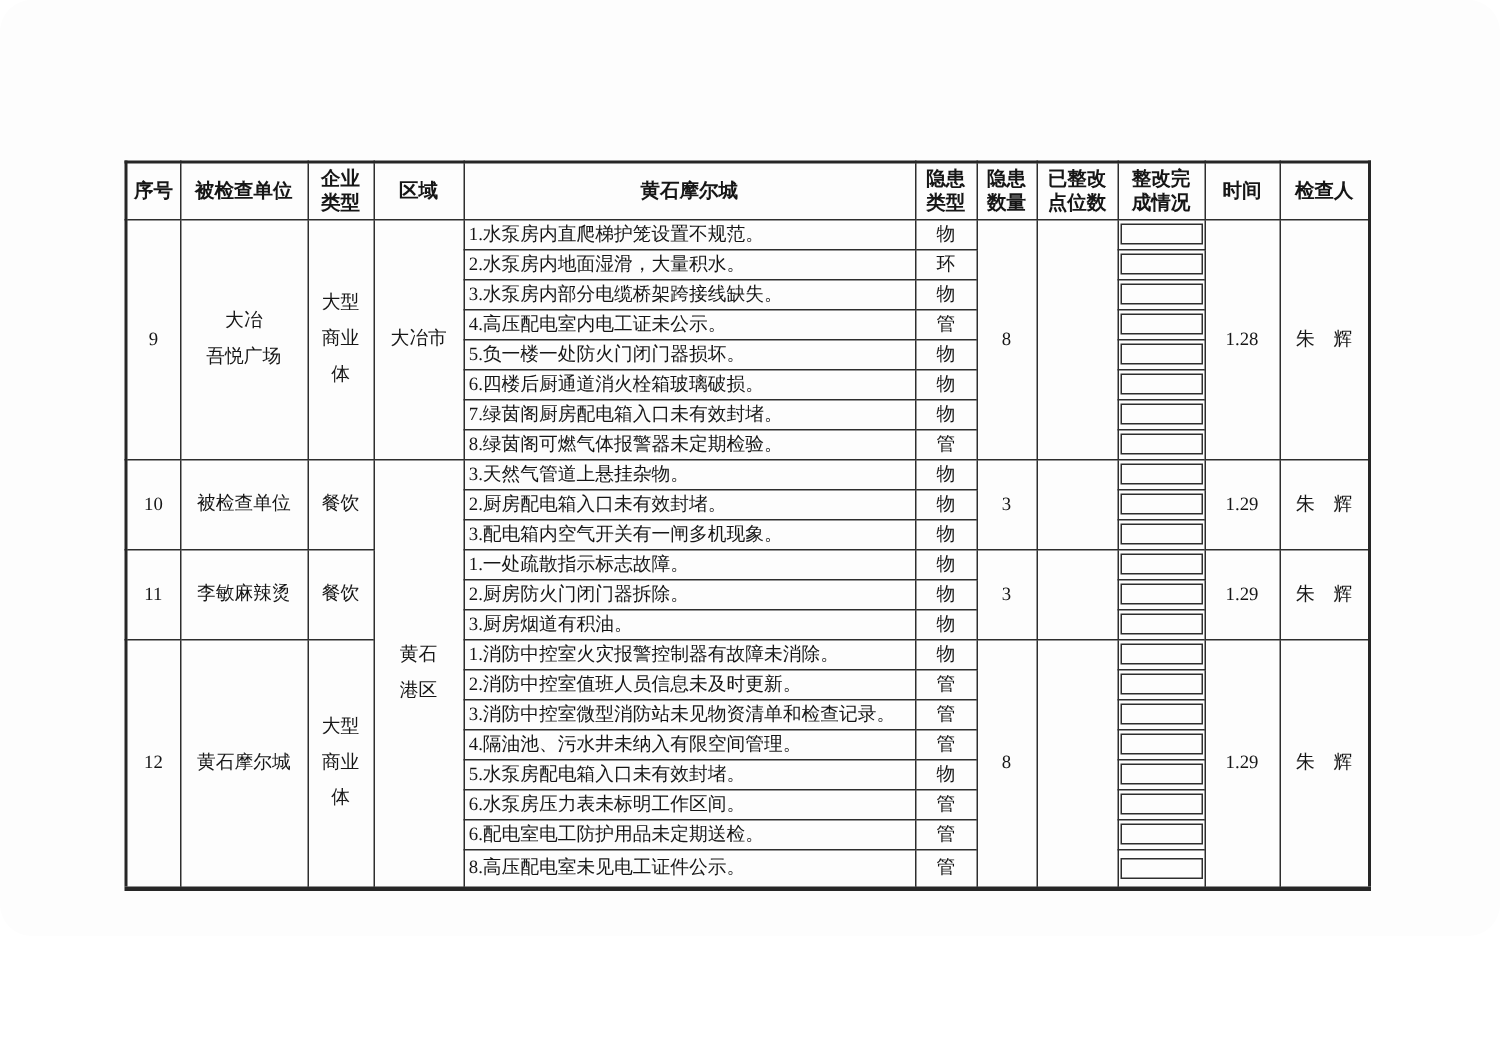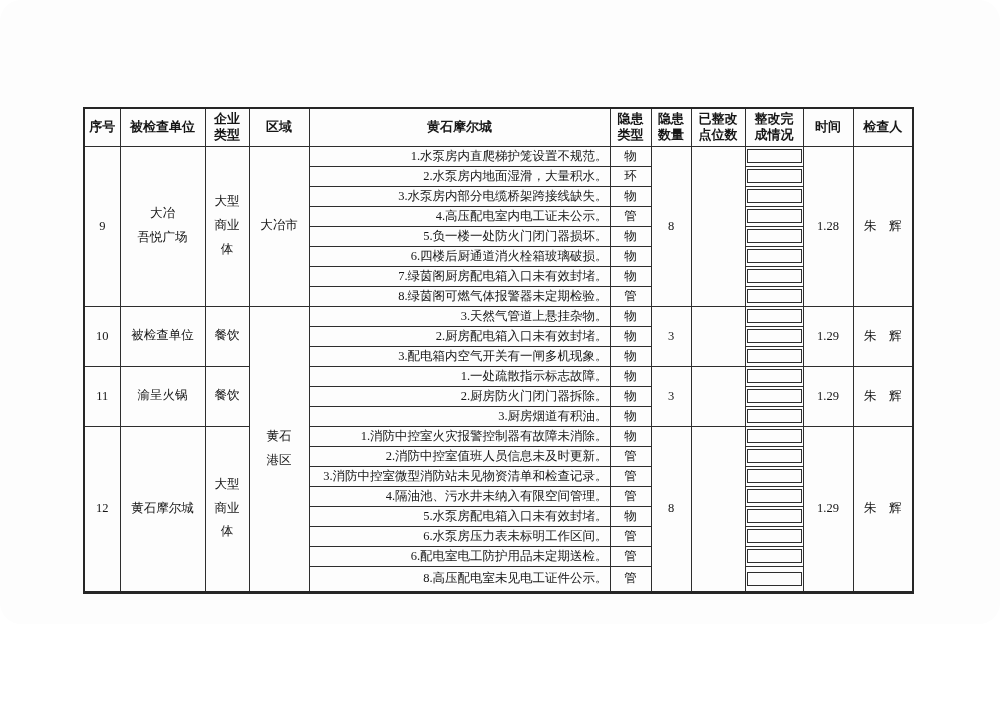--- a/index.html
+++ b/index.html
@@ -21,21 +21,21 @@
     white-space:pre-line; text-align:center; vertical-align:middle; padding:2px 0;
   }
   .inspection td { font-size:12.5px; }
   tr.hdr { height:38px; }
   tr.hz  { height:19.5px; }
   tr.hzl { height:26px; }
   .c   { text-align:center; vertical-align:middle; }
   .pre { white-space:pre-line; line-height:1.9; font-size:13px; }
   .num { font-size:13px; }
   .content {
-    text-align:right; vertical-align:middle;
+    text-align:left; vertical-align:middle;
     padding:0 2px 0 3px; line-height:1.2;
   }
   .htype { text-align:center; vertical-align:middle; }
   .status { padding:0 1px; vertical-align:middle; }
   .sbox { border:1px solid #2e2e2e; height:12px; margin:1.5px 0; }
   .footer-page {
     position:absolute; left:94px; top:630px;
     font-size:17px; letter-spacing:2px; color:#141414;
   }
 </style>
@@ -173,21 +173,21 @@
     <tr class="hz">
           <td class="content">3.配电箱内空气开关有一闸多机现象。</td>
           <td class="htype">物</td>
           <td class="status">
             <div class="sbox"></div>
           </td>
         </tr>
 
     <tr class="hz">
       <td class="c num" rowspan="3">11</td>
-      <td class="c pre" rowspan="3">渝呈火锅</td>
+      <td class="c pre" rowspan="3">李敏麻辣烫</td>
       <td class="c pre" rowspan="3">餐饮</td>
       <td class="content">1.一处疏散指示标志故障。</td>
       <td class="htype">物</td>
       <td class="c num" rowspan="3">3</td>
       <td class="c" rowspan="3"></td>
       <td class="status">
             <div class="sbox"></div>
           </td>
       <td class="c num" rowspan="3">1.29</td>
       <td class="c num" rowspan="3">朱　辉</td>

